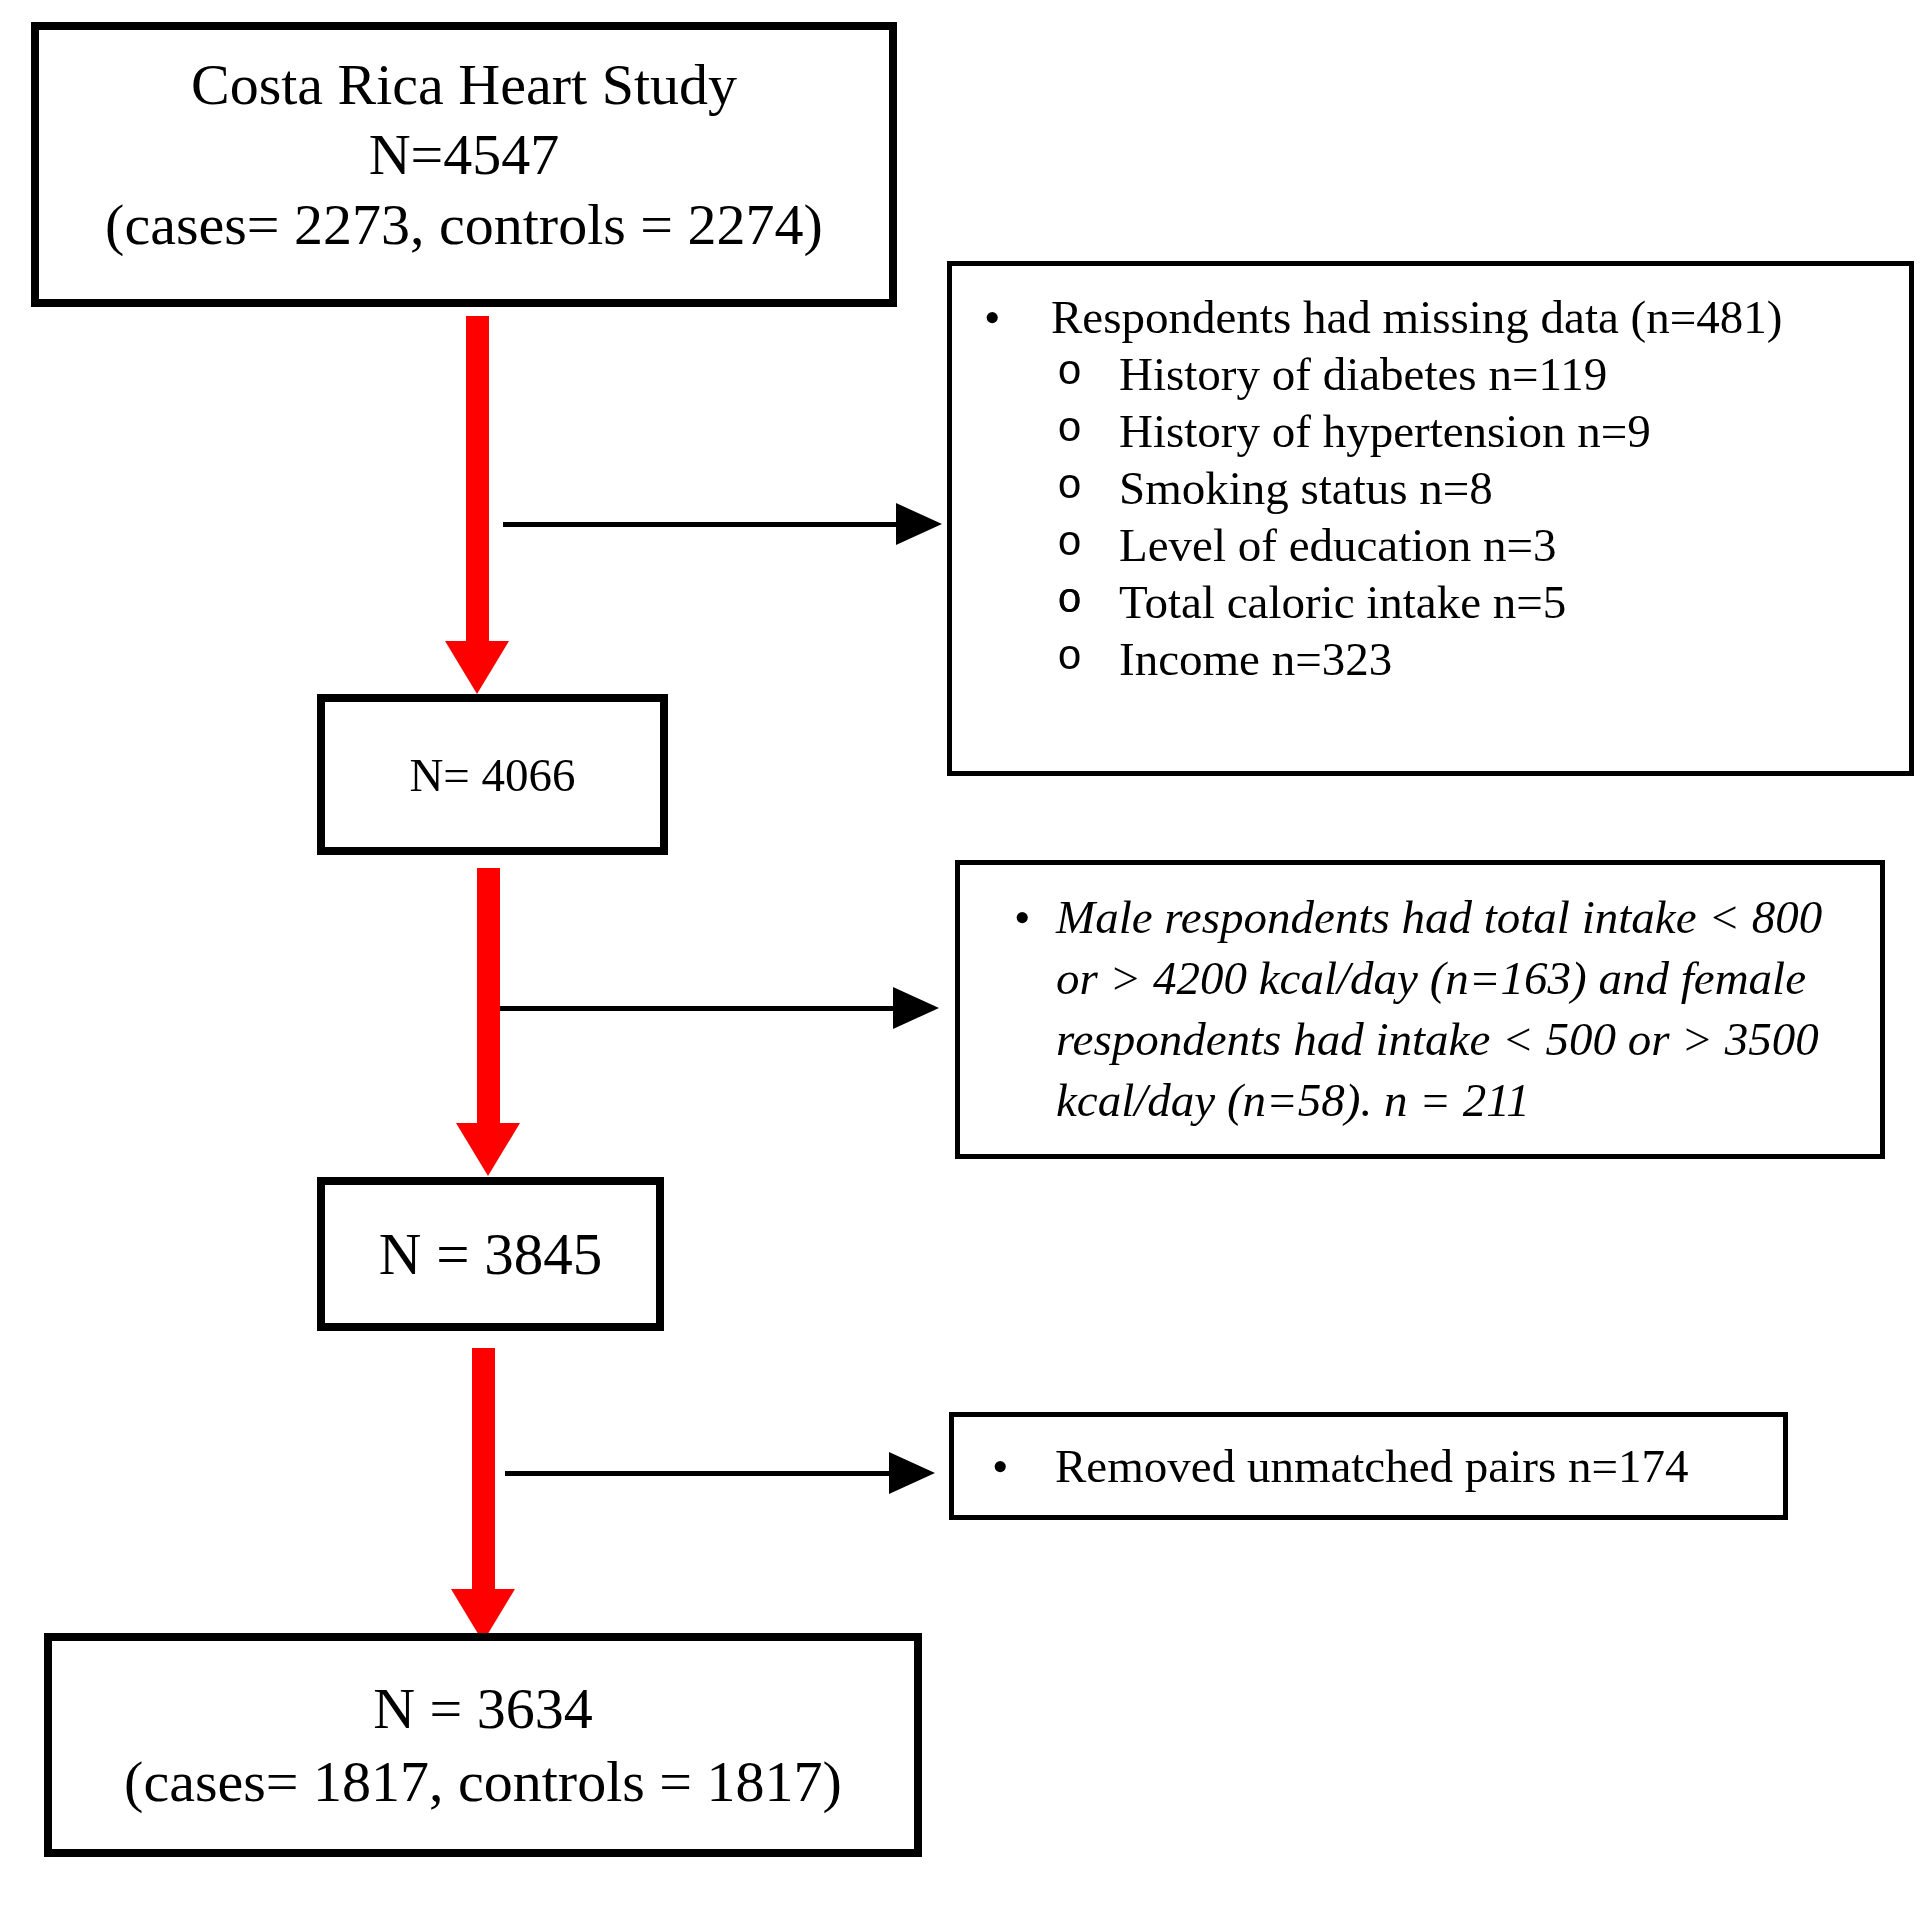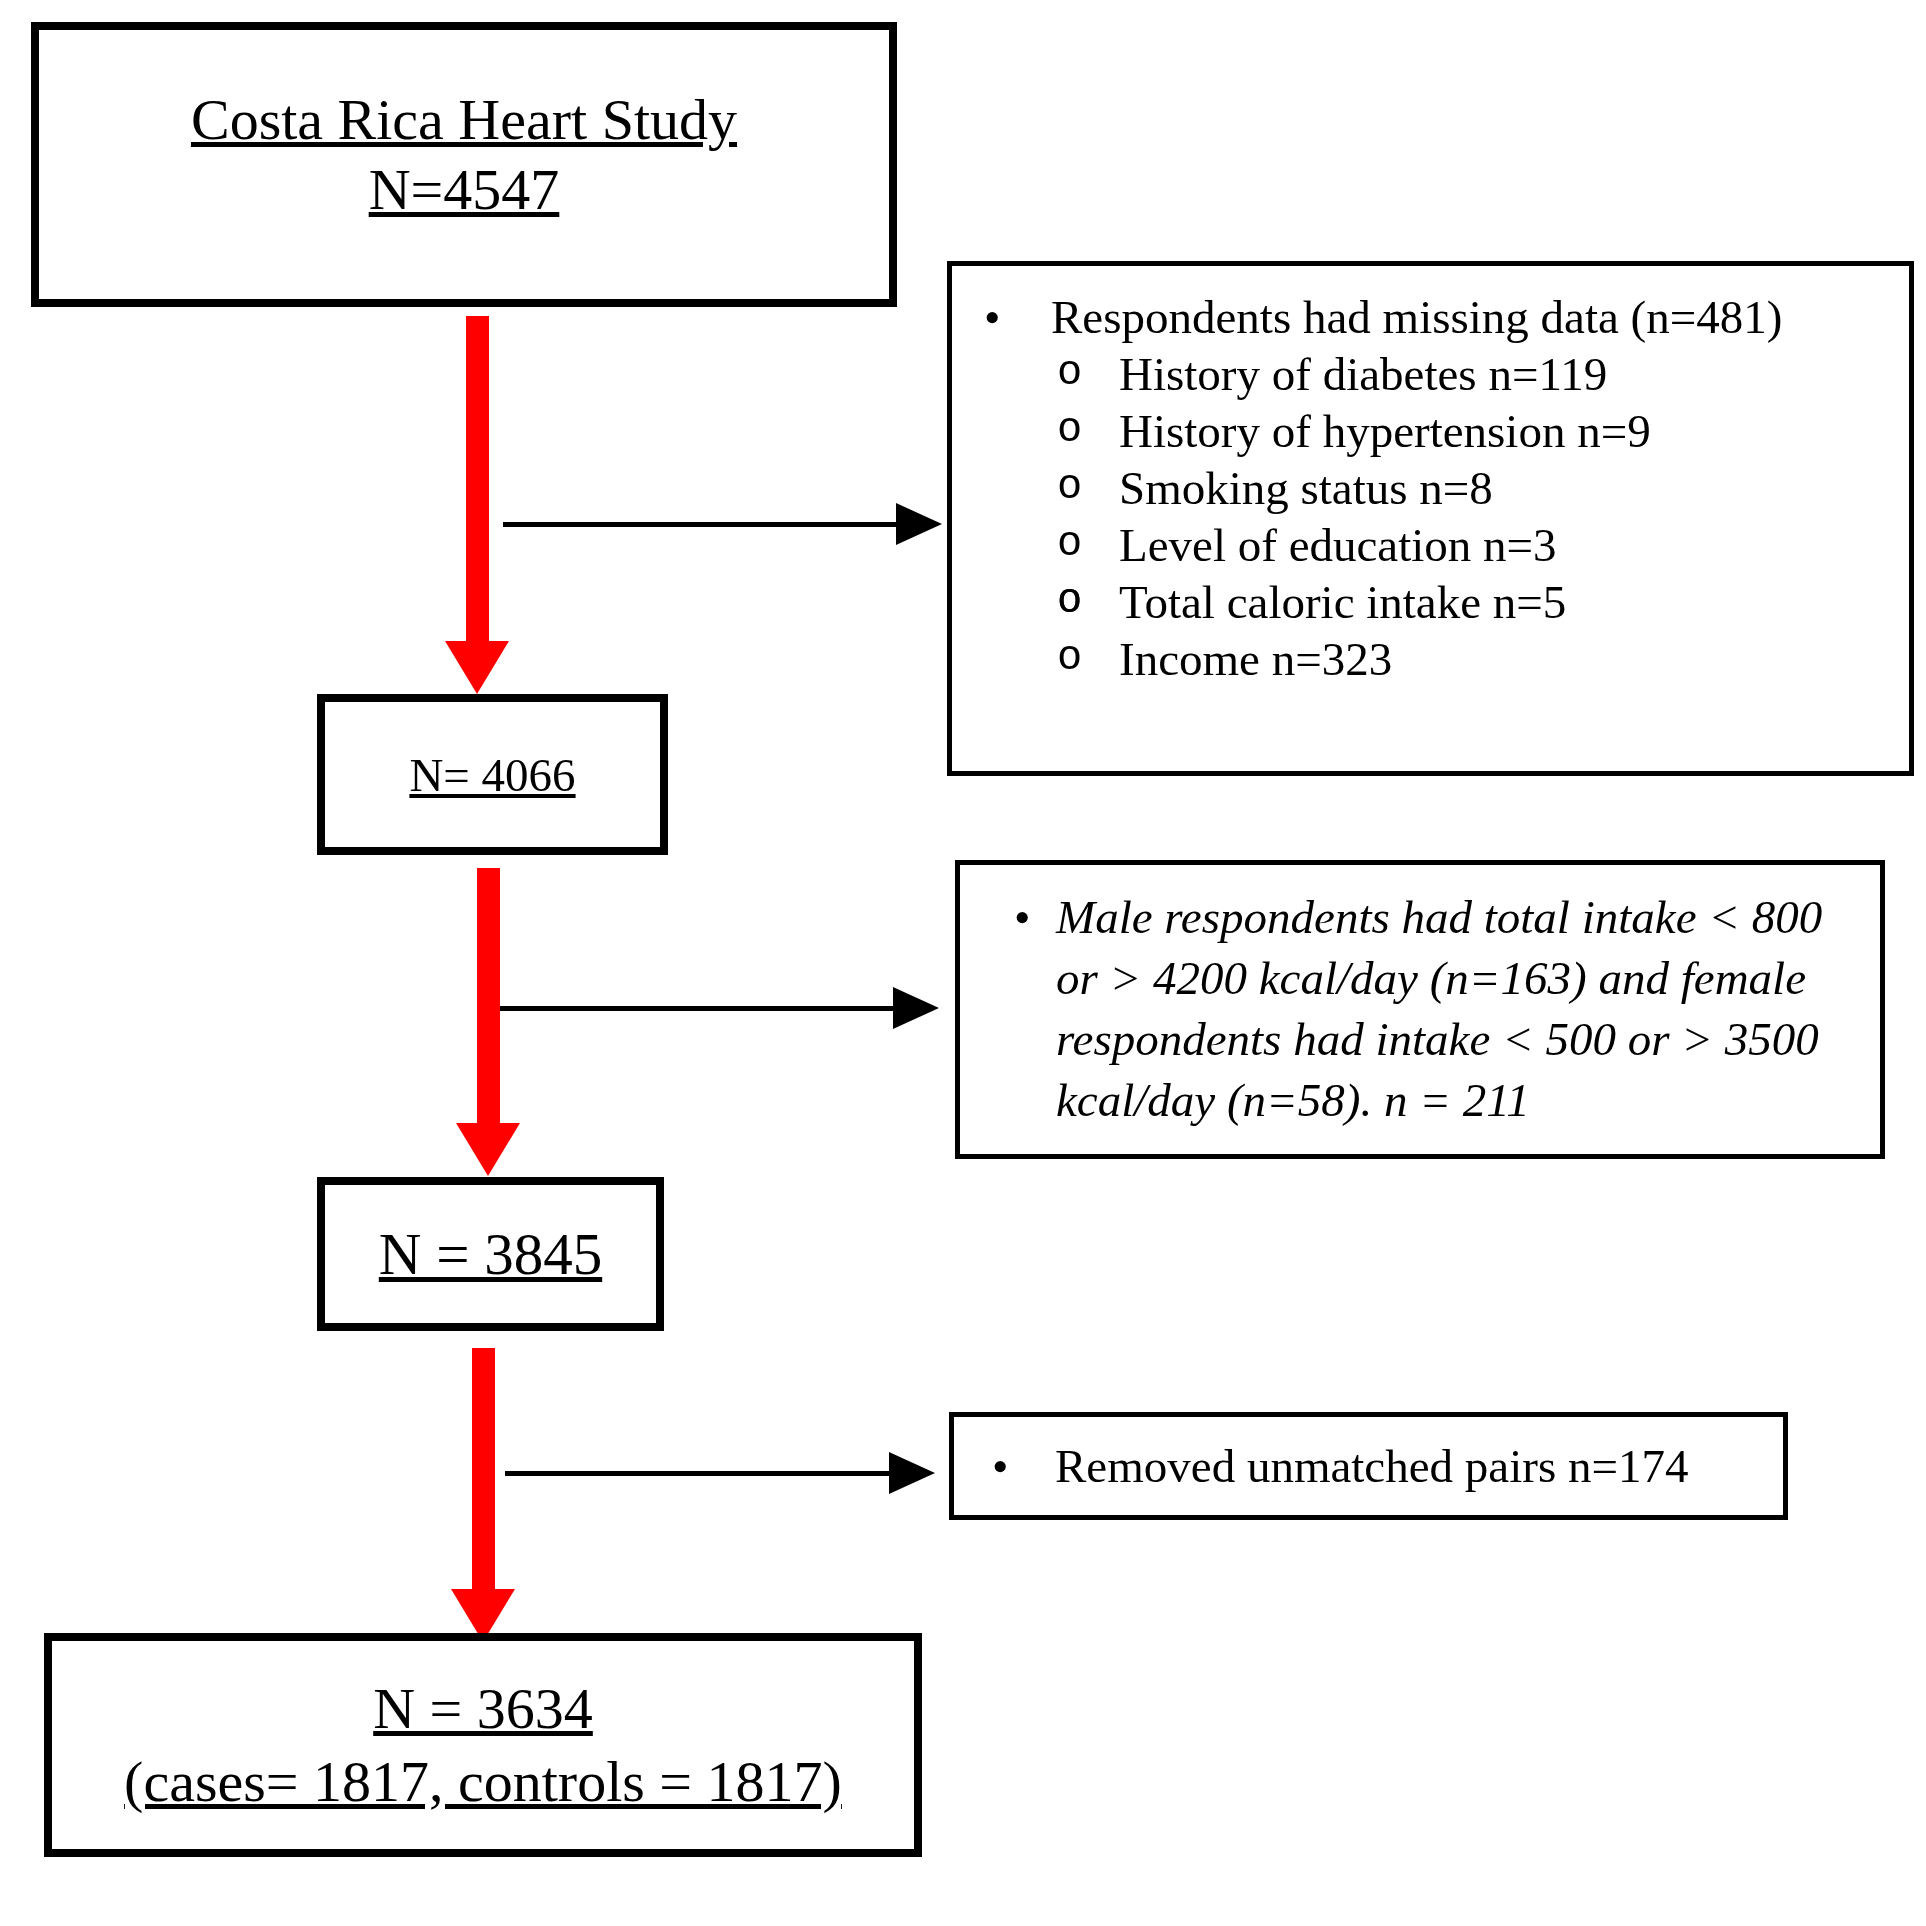--- a/index.html
+++ b/index.html
@@ -17,21 +17,20 @@
   .canvas { position: relative; width: 1926px; height: 1926px; background: var(--page-bg); }
 
   
   .main-box {
     position: absolute;
     border: 8.8px solid var(--line-black);
     background: var(--page-bg);
     display: flex; flex-direction: column;
     justify-content: center; align-items: center;
     text-align: center;
-    text-decoration: underline;
   }
   #top-box    { left: 31px;  top: 21.6px;   width: 866px; height: 285px; font-size: 58px; line-height: 70px; padding-bottom: 19px; }
   #box-4066   { left: 317px; top: 694px; width: 351px;  height: 161px; font-size: 47px; }
   #box-3845   { left: 317px; top: 1177px; width: 347px;  height: 154px; font-size: 59px; align-items: center; }
   #bottom-box { left: 44px;  top: 1633px; width: 878px; height: 224px; font-size: 58px; line-height: 73px; }
 
   
   .side-box {
     position: absolute;
     border: 5.4px solid var(--line-black);
@@ -71,20 +70,21 @@
   #hl3 { left: 505px; top: 1471px; width: 386px; }  #hh3 { left: 889px; top: 1452px; }
 </style>
 </head>
 <body>
 
 <div class="canvas">
 
   <div class="main-box" id="top-box">
     <div>Costa Rica Heart Study</div>
     <div>N=4547</div>
+    <div>(cases= 2273, controls = 2274)</div>
   </div>
 
   <div class="red-shaft" id="rs1"></div>
   <div class="red-head" id="rh1"></div>
 
   <div class="h-line" id="hl1"></div>
   <div class="h-head" id="hh1"></div>
 
   <div class="side-box" id="side-1">
     <div class="row">

